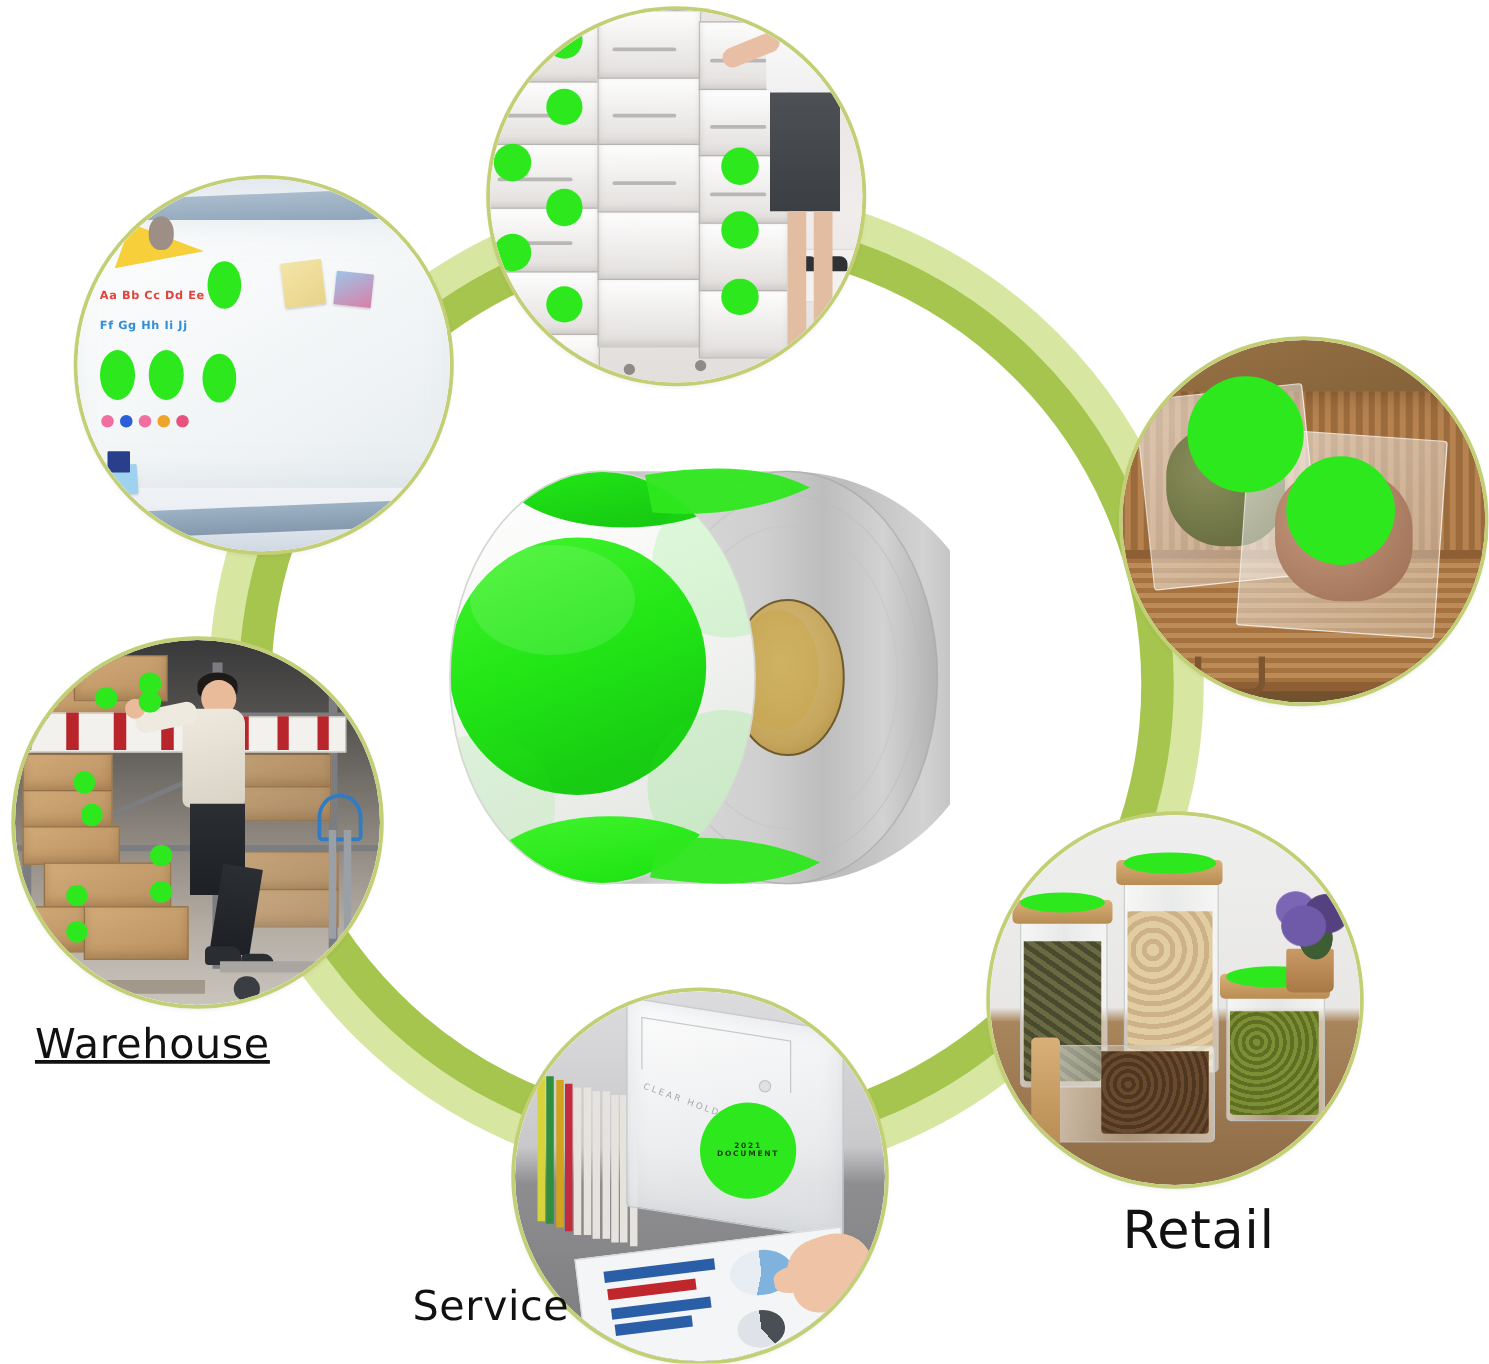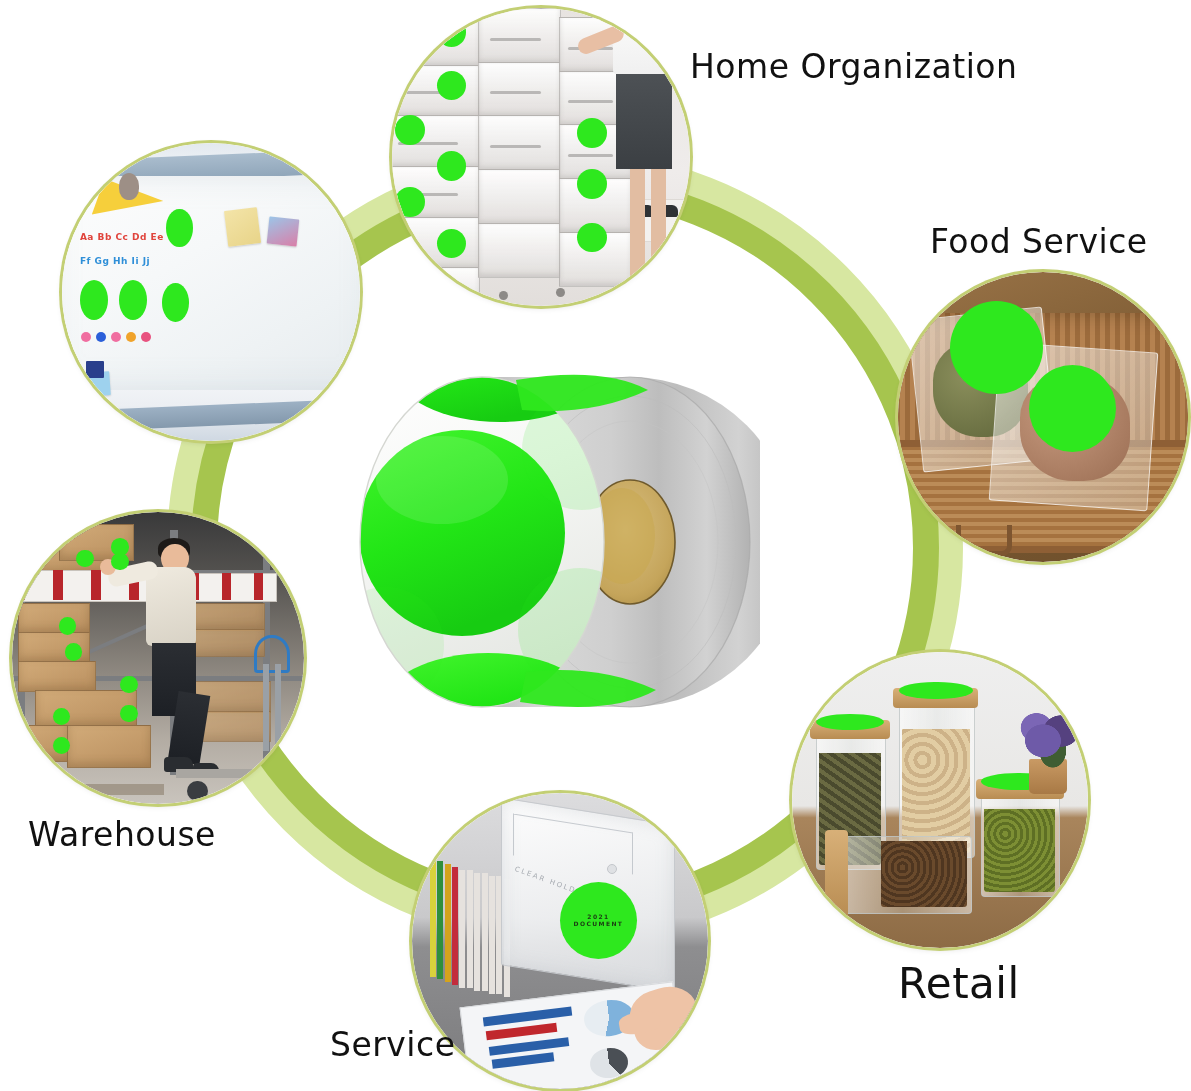--- a/index.html
+++ b/index.html
@@ -319,21 +319,20 @@
       <div class="ho-dot" style="left:1%;  top:36%; width:10%; height:10%;"></div>
       <div class="ho-dot" style="left:1%;  top:60%; width:10%; height:10%;"></div>
       <div class="ho-dot" style="left:62%; top:37%; width:10%; height:10%;"></div>
       <div class="ho-dot" style="left:62%; top:54%; width:10%; height:10%;"></div>
       <div class="ho-dot" style="left:62%; top:72%; width:10%; height:10%;"></div>
 
       <div class="ho-caster" style="left:36%; bottom:2%;"></div>
       <div class="ho-caster" style="left:55%; bottom:3%;"></div>
     </div>
   </div>
-  <div class="scene-label" style="left:690px; top:50px; font-size:33px;">Home  Organization</div>
 
   <div class="photo-circle" style="left:898px; top:272px; width:290px; height:290px;">
     <div class="photo-inner">
       <div class="fs-wood"></div>
       <div class="fs-basket" style="left:-8%; top:14%; width:116%; height:66%;"></div>
       <div class="fs-basket-rim" style="left:-10%; top:58%; width:120%; height:34%;"></div>
 
       <div class="fs-bag" style="left:6%;  top:14%; width:46%; height:52%; transform:rotate(-6deg);"></div>
       <div class="fs-bread" style="left:12%; top:24%; width:33%; height:33%;
            background:radial-gradient(circle at 35% 35%,#8b8f5c,#5d6338);"></div>
@@ -341,21 +340,20 @@
       <div class="fs-bread" style="left:42%; top:36%; width:38%; height:36%;
            background:radial-gradient(circle at 38% 34%,#c89b80,#9a6d52);"></div>
 
       <div class="fs-dot" style="left:18%; top:10%; width:32%; height:32%;"></div>
       <div class="fs-dot" style="left:45%; top:32%; width:30%; height:30%;"></div>
 
       <div style="position:absolute; left:20%; bottom:2%; width:16%; height:9%;
            border:5px solid #7d5530; border-top:none; border-radius:0 0 10px 10px;"></div>
     </div>
   </div>
-  <div class="scene-label" style="left:930px; top:225px; font-size:33px;">Food  Service</div>
 
   <div class="photo-circle" style="left:792px; top:652px; width:296px; height:296px;">
     <div class="photo-inner">
       <div class="rt-bg"></div>
 
       <div class="rt-jar" style="left:36%; top:14%; width:25%; height:55%;"></div>
       <div class="rt-fill" style="left:37%; top:26%; width:23%; height:42%;
            background:repeating-radial-gradient(circle at 30% 25%,#e2cda3 0 5px,#cdb288 5px 9px);"></div>
       <div class="rt-lidwood" style="left:34%; top:12%; width:29%; height:7%;"></div>
       <div class="rt-lidtop" style="left:36%; top:10%; width:25%; height:6%;"></div>
@@ -498,15 +496,15 @@
       <div class="wh-dot" style="left:22%; top:13%; width:6%; height:6%;"></div>
       <div class="wh-dot" style="left:34%; top:14%; width:6%; height:6%;"></div>
       <div class="wh-dot" style="left:16%; top:36%; width:6%; height:6%;"></div>
       <div class="wh-dot" style="left:18%; top:45%; width:6%; height:6%;"></div>
       <div class="wh-dot" style="left:37%; top:56%; width:6%; height:6%;"></div>
       <div class="wh-dot" style="left:14%; top:67%; width:6%; height:6%;"></div>
       <div class="wh-dot" style="left:37%; top:66%; width:6%; height:6%;"></div>
       <div class="wh-dot" style="left:14%; top:77%; width:6%; height:6%;"></div>
     </div>
   </div>
-  <div class="scene-label" style="left:28px; top:818px; font-size:33px;">Warehouse</div>
+  <div class="scene-label" style="left:28px; top:818px; font-size:33px;text-decoration:underline;">Warehouse</div>
 
 </div>
 
 </body></html>

